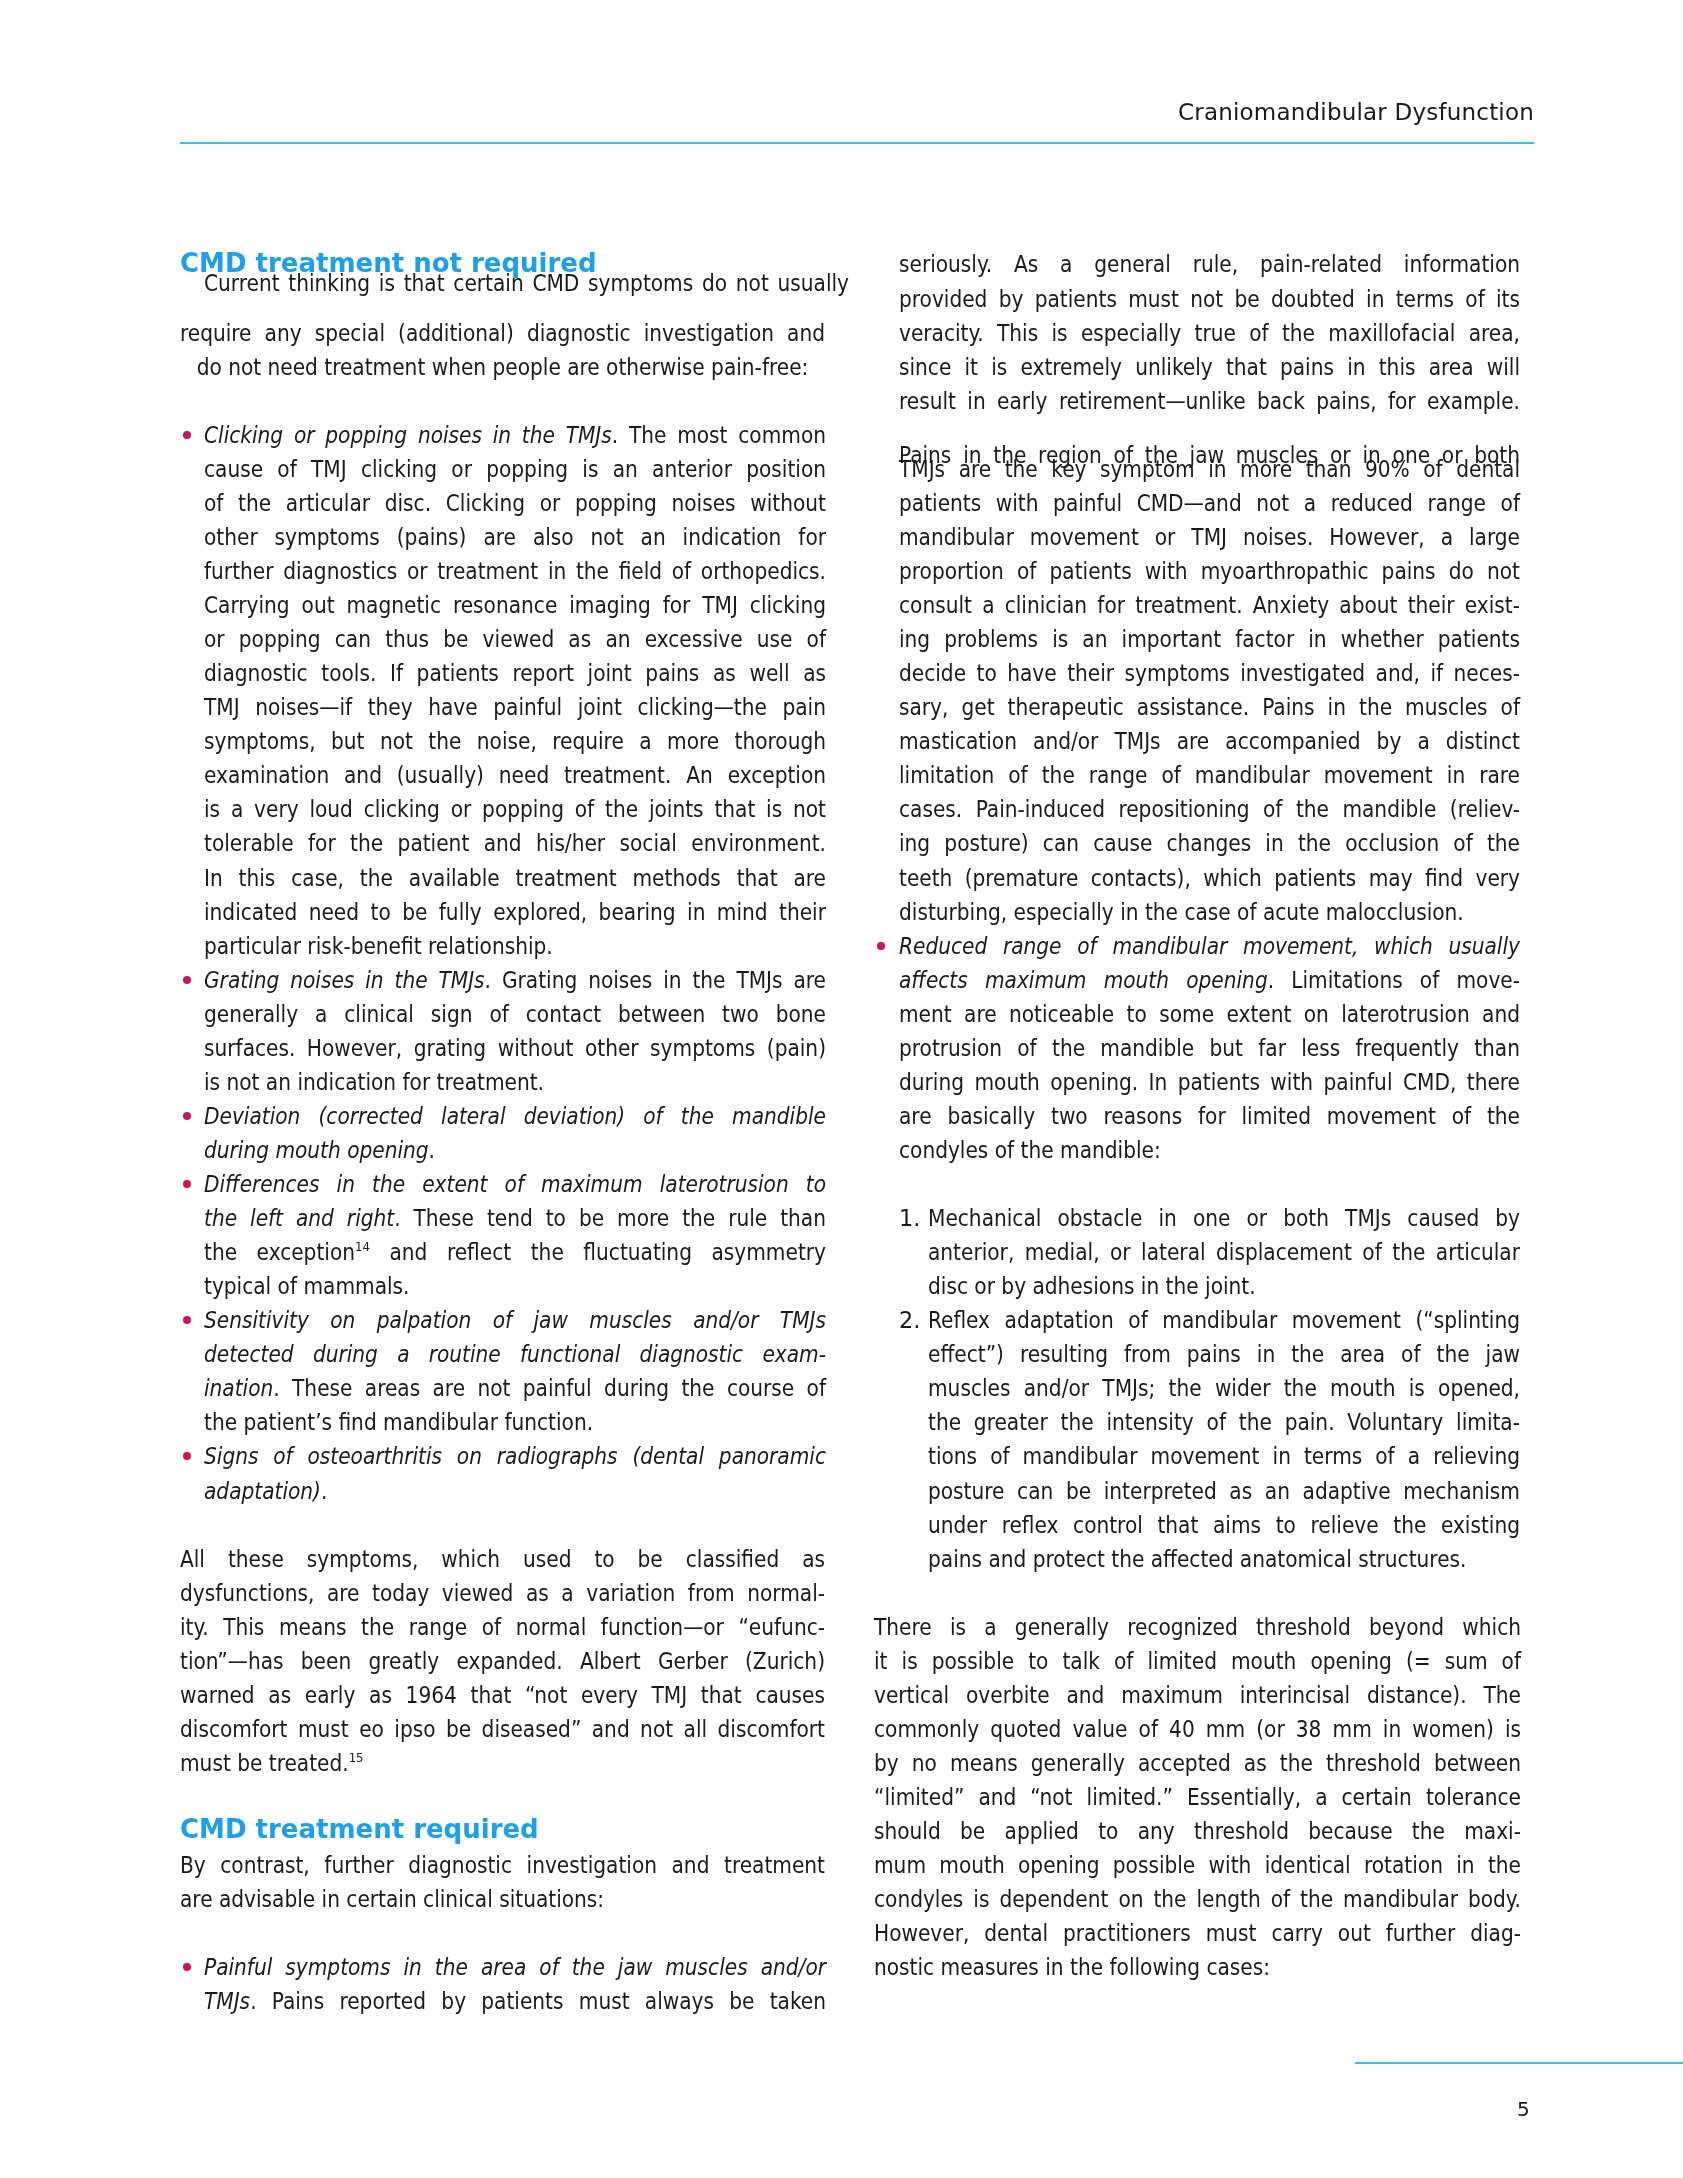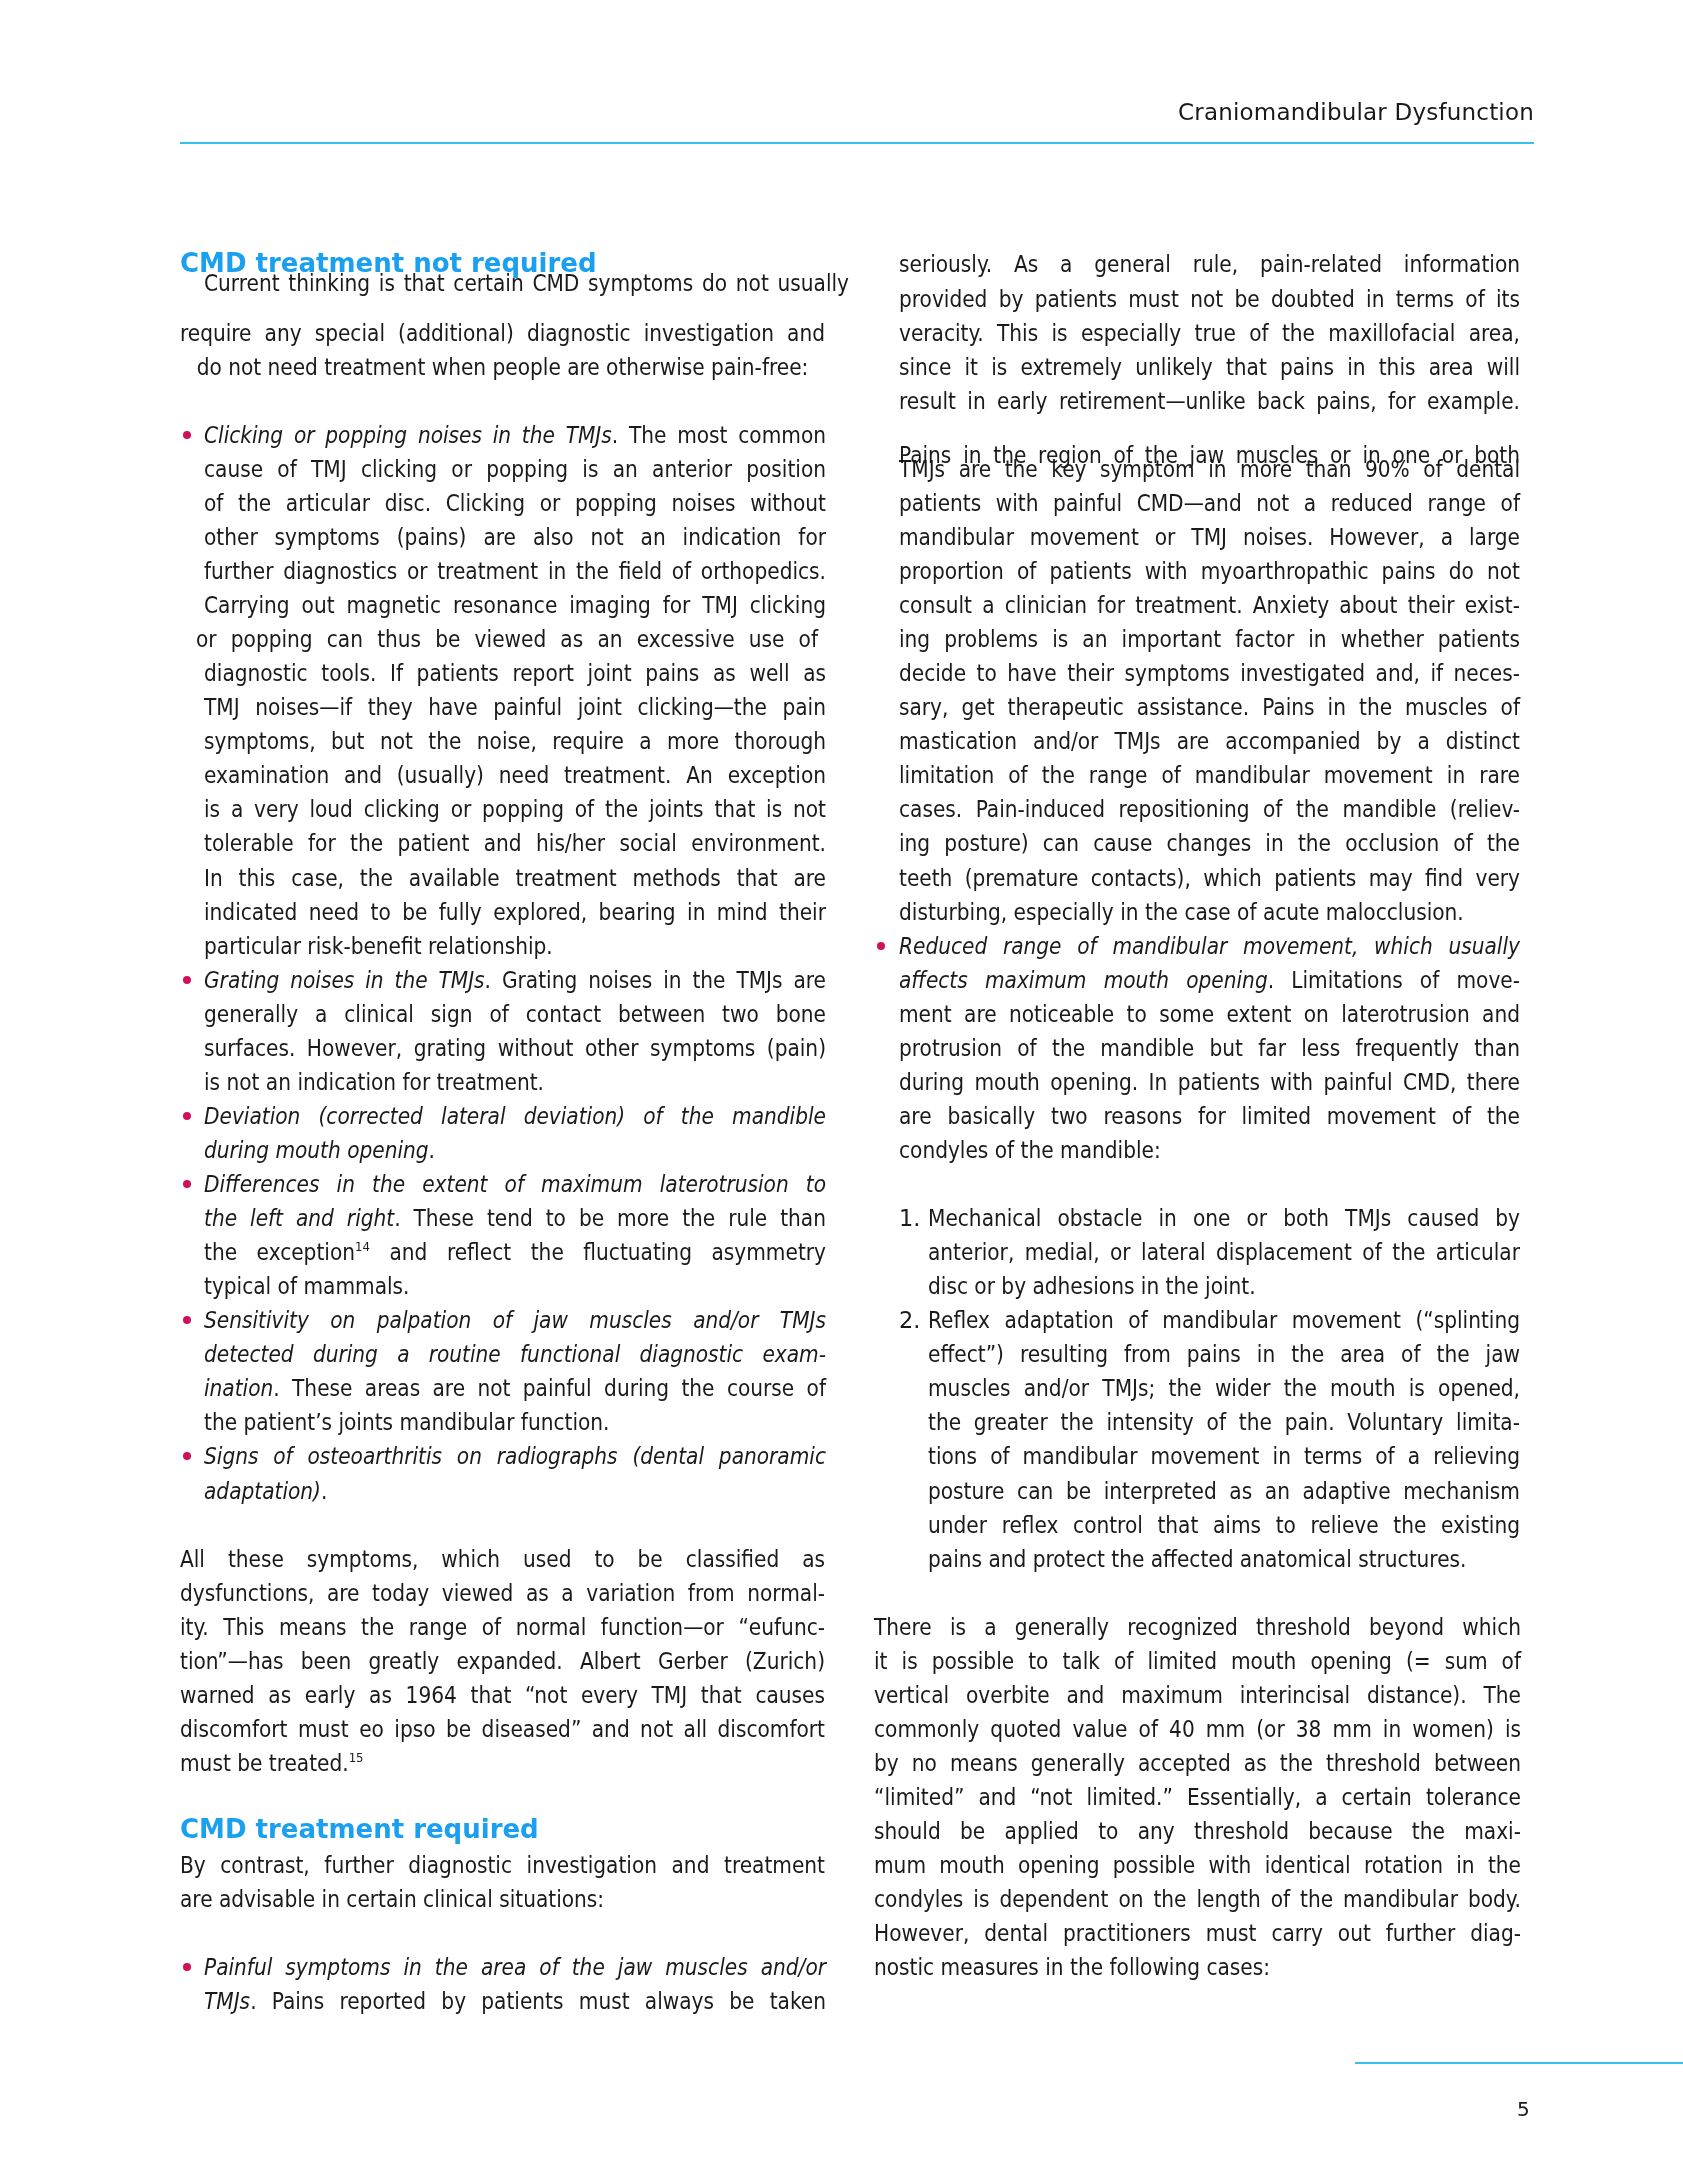--- a/index.html
+++ b/index.html
@@ -32,21 +32,21 @@
     <div class="line just" style="left: 180px; top: 318px; width: 645px;">require any special (additional) diagnostic investigation and</div>
     <div class="line" style="left: 180px; top: 352px; width: 645px; text-align: center;">do not need treatment when people are otherwise pain-free:</div>
     <div>
       <span class="bullet" style="left: 183px; top: 431px; background: rgb(208, 16, 90);"></span>
       <div class="line just" style="left: 204px; top: 420px; width: 622px;"><span class="it">Clicking or popping noises in the TMJs</span><span>. The most common</span></div>
       <div class="line just" style="left: 204px; top: 454px; width: 622px;"><span>cause of TMJ clicking or popping is an anterior position</span></div>
       <div class="line just" style="left: 204px; top: 488px; width: 622px;"><span>of the articular disc. Clicking or popping noises without</span></div>
       <div class="line just" style="left: 204px; top: 522px; width: 622px;"><span>other symptoms (pains) are also not an indication for</span></div>
       <div class="line just" style="left: 204px; top: 556px; width: 622px;"><span>further diagnostics or treatment in the field of orthopedics.</span></div>
       <div class="line just" style="left: 204px; top: 590px; width: 622px;"><span>Carrying out magnetic resonance imaging for TMJ clicking</span></div>
-      <div class="line just" style="left: 196px; top: 624px; width: 622px;"><span>or popping can thus be viewed as an excessive use of</span></div>
+      <div class="line just" style="left: 204px; top: 624px; width: 622px;"><span>or popping can thus be viewed as an excessive use of</span></div>
       <div class="line just" style="left: 204px; top: 658px; width: 622px;"><span>diagnostic tools. If patients report joint pains as well as</span></div>
       <div class="line just" style="left: 204px; top: 692px; width: 622px;"><span>TMJ noises—if they have painful joint clicking—the pain</span></div>
       <div class="line just" style="left: 204px; top: 726px; width: 622px;"><span>symptoms, but not the noise, require a more thorough</span></div>
       <div class="line just" style="left: 204px; top: 760px; width: 622px;"><span>examination and (usually) need treatment. An exception</span></div>
       <div class="line just" style="left: 204px; top: 794px; width: 622px;"><span>is a very loud clicking or popping of the joints that is not</span></div>
       <div class="line just" style="left: 204px; top: 828px; width: 622px;"><span>tolerable for the patient and his/her social environment.</span></div>
       <div class="line just" style="left: 204px; top: 863px; width: 622px;"><span>In this case, the available treatment methods that are</span></div>
       <div class="line just" style="left: 204px; top: 897px; width: 622px;"><span>indicated need to be fully explored, bearing in mind their</span></div>
       <div class="line" style="left: 204px; top: 931px; width: 622px;"><span>particular risk-benefit relationship.</span></div>
     </div>
@@ -67,21 +67,21 @@
       <div class="line just" style="left: 204px; top: 1169px; width: 622px;"><span class="it">Differences in the extent of maximum laterotrusion to</span></div>
       <div class="line just" style="left: 204px; top: 1203px; width: 622px;"><span class="it">the left and right</span><span>. These tend to be more the rule than</span></div>
       <div class="line just" style="left: 204px; top: 1237px; width: 622px;"><span>the exception</span><sup>14</sup><span> and reflect the fluctuating asymmetry</span></div>
       <div class="line" style="left: 204px; top: 1271px; width: 622px;"><span>typical of mammals.</span></div>
     </div>
     <div>
       <span class="bullet" style="left: 183px; top: 1316px; background: rgb(208, 16, 90);"></span>
       <div class="line just" style="left: 204px; top: 1305px; width: 622px;"><span class="it">Sensitivity on palpation of jaw muscles and/or TMJs</span></div>
       <div class="line just" style="left: 204px; top: 1339px; width: 622px;"><span class="it">detected during a routine functional diagnostic exam-</span></div>
       <div class="line just" style="left: 204px; top: 1373px; width: 622px;"><span class="it">ination</span><span>. These areas are not painful during the course of</span></div>
-      <div class="line" style="left: 204px; top: 1407px; width: 622px;"><span>the patient’s joints mandibular function.</span></div>
+      <div class="line" style="left: 204px; top: 1407px; width: 622px;"><span>the patient’s find mandibular function.</span></div>
     </div>
     <div>
       <span class="bullet" style="left: 183px; top: 1452px; background: rgb(208, 16, 90);"></span>
       <div class="line just" style="left: 204px; top: 1441px; width: 622px;"><span class="it">Signs of osteoarthritis on radiographs (dental panoramic</span></div>
       <div class="line" style="left: 204px; top: 1476px; width: 622px;"><span class="it">adaptation)</span><span>.</span></div>
     </div>
     <div class="line just" style="left: 180px; top: 1544px; width: 645px;"><span>    All these symptoms, which used to be classified as</span></div>
     <div class="line just" style="left: 180px; top: 1578px; width: 645px;"><span>dysfunctions, are today viewed as a variation from normal-</span></div>
     <div class="line just" style="left: 180px; top: 1612px; width: 645px;"><span>ity. This means the range of normal function—or “eufunc-</span></div>
     <div class="line just" style="left: 180px; top: 1646px; width: 645px;"><span>tion”—has been greatly expanded. Albert Gerber (Zurich)</span></div>

